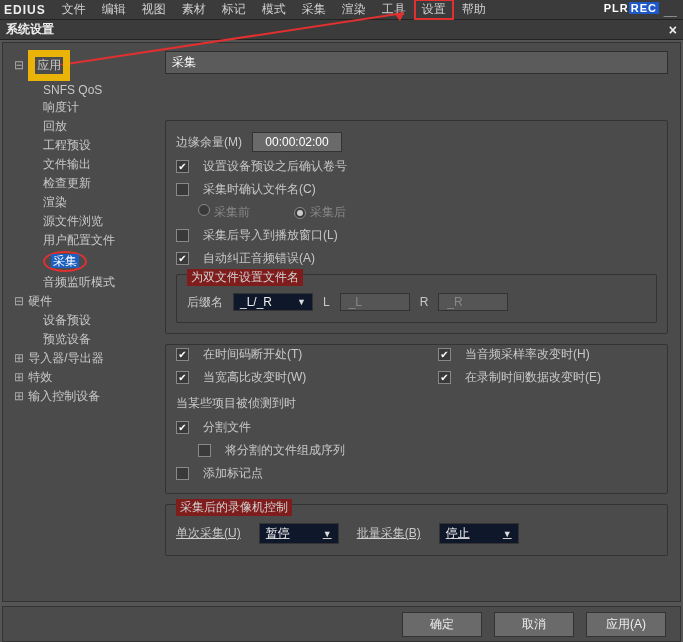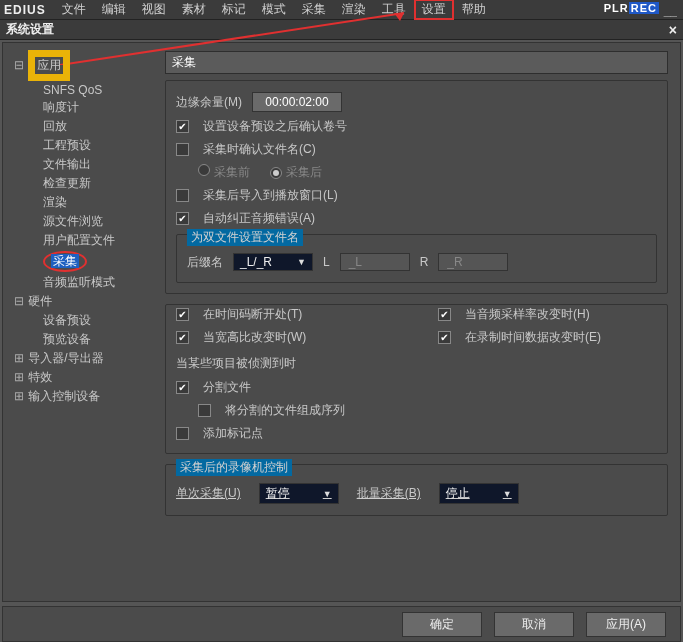--- a/index.html
+++ b/index.html
@@ -128,20 +128,21 @@
     padding: 2px 6px;
     border: 1px solid #2e2e2e;
     color: #fff;
     font-weight: normal;
   }
   .section {
     border: 1px solid #333;
     border-radius: 2px;
     padding: 8px 10px 10px 10px;
     background: #4b4b4b;
+    margin-top: 40px;
   }
   .row { display:flex; align-items:center; gap:10px; padding:3px 0; }
   .chk { width:13px; height:13px; border:1px solid #888; background:#3a3a3a; display:inline-flex; align-items:center; justify-content:center; margin-right:4px; font-size:10px; color:#fff;}
   .chk.checked::before { content:"✔"; }
   .rdo { width:12px; height:12px; border:1px solid #888; border-radius:50%; background:#3a3a3a; display:inline-flex; align-items:center; justify-content:center; margin-right:4px;}
   .rdo.checked::after { content:""; width:6px; height:6px; background:#ccc; border-radius:50%; }
   .label { color:#c8c8c8; }
   .dim { color:#888; }
   .timecode {
     background:#6a6a6a; border:1px solid #333; padding:2px 10px; color:#fff;
@@ -157,21 +158,21 @@
   .dd .caret { font-size:9px; color:#ddd; margin-left:8px;}
   .group-title {
     color:#c8c8c8;
     margin-bottom:4px;
   }
   .subgroup {
     border:1px solid #333; border-radius:2px; padding:8px 10px; margin-top:4px;
     position: relative;
   }
   .subgroup .gt {
-    position:relative; top:-14px; background:#0369a1; padding:0 4px; display:inline-block;
+    position:relative; top:-14px; background:#7f1d1d; padding:0 4px; display:inline-block;
   }
   .subgroup-body { margin-top:-10px; }
 
   .cols { display:flex; gap:43px; }
   .col { flex:1; }
 
   .dlg-footer {
     position:absolute; bottom:0; left:2px; right:2px;
     height:36px;
     background:#4b4b4b;
@@ -253,21 +254,21 @@
         <span class="timecode">00:00:02:00</span>
       </div>
       <div class="row">
           <span class="chk checked"></span>
           <span class="label">设置设备预设之后确认卷号</span>
         </div>
       <div class="row">
           <span class="chk"></span>
           <span class="label">采集时确认文件名(C)</span>
         </div>
-      <div class="row" style="padding-left:22px; gap:20px;">
+      <div class="row" style="padding-left:22px; gap:44px;">
         <span><span class="rdo"></span><span class="dim">采集前</span></span>
         <span><span class="rdo checked"></span><span class="dim">采集后</span></span>
       </div>
       <div class="row">
           <span class="chk"></span>
           <span class="label">采集后导入到播放窗口(L)</span>
         </div>
       <div class="row">
           <span class="chk checked"></span>
           <span class="label">自动纠正音频错误(A)</span>

